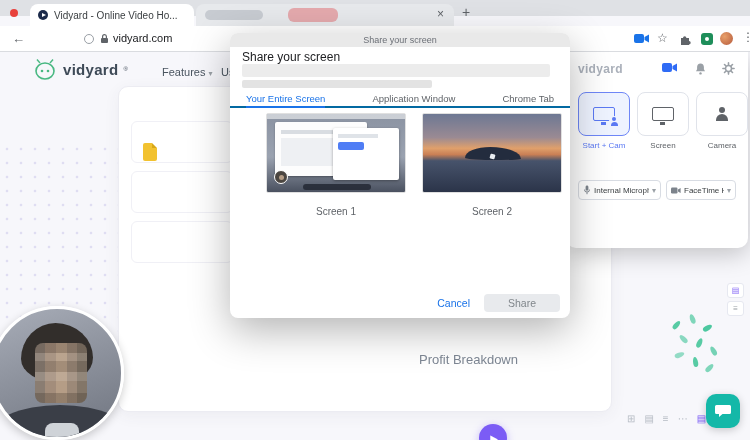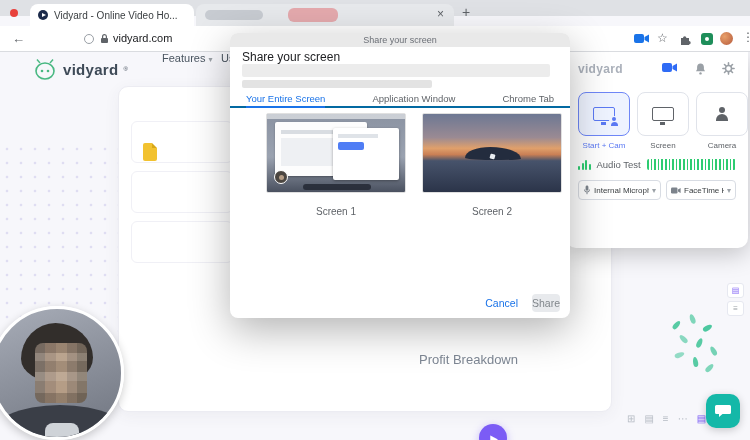--- a/index.html
+++ b/index.html
@@ -33,21 +33,21 @@
   .ext-green:after { content:""; position:absolute; left:4px; top:4px; width:4px; height:4px; border-radius:50%; background:#fff; }
   .avatar { left:720px; top:6px; width:13px; height:13px; border-radius:50%; background:radial-gradient(circle at 35% 35%, #e8a06a, #b55a3c); position:absolute; }
   .menu3 { left:742px; top:4px; font-size:12px; color:#5f6368; position:absolute; }
 
   
   .page { position:absolute; left:0; top:52px; width:750px; height:388px; background:#f7f7fb; z-index:1; }
   .dots { position:absolute; left:0; top:90px; width:118px; height:230px; background-image:radial-gradient(circle, #d9d6f0 1.5px, transparent 1.6px); background-size:14px 14px; opacity:.8; }
   .sitelogo { position:absolute; left:32px; top:6px; display:flex; align-items:center; gap:5px; }
   .wordmark { font-size:15px; font-weight:bold; color:#3e4a57; letter-spacing:.3px; }
   .regmark { font-size:6px; color:#3e4a57; vertical-align:super; }
-  .nav-item { position:absolute; top:0; font-size:11px; color:#4a5560;padding-left:7px; }
+  .nav-item { position:absolute; top:14px; font-size:11px; color:#4a5560;padding-left:7px; }
   .nav-features { left:155px; }
   .nav-partial { left:214px; }
   .chev { font-size:8px; color:#9aa0a6; }
   .bigcard { position:absolute; left:118px; top:34px; width:494px; height:326px; background:#fff; border:1px solid #ececf2; border-radius:10px; box-shadow:0 4px 16px rgba(60,60,90,.06); }
   .row-ph { position:absolute; left:12px; width:102px; height:42px; border:1px solid #f0f0f6; border-radius:6px; }
   .doc-ic { position:absolute; left:24px; top:56px; width:14px; height:18px; background:#f2c230; border-radius:2px; }
   .doc-ic:after { content:""; position:absolute; right:0; top:0; border-top:5px solid #fff; border-left:5px solid #d8a819; }
   .section-title { position:absolute; left:300px; top:265px; font-size:13px; color:#7e8794; }
   .mini-glyphs { position:absolute; left:508px; top:326px; display:flex; gap:9px; font-size:10px; color:#b6bcc4; }
   .mini-glyphs .pg { color:#7b5cf5; }
@@ -144,21 +144,21 @@
   .t1 .w2:after { content:""; position:absolute; left:5px; top:14px; width:26px; height:8px; background:#4f7df5; border-radius:2px; }
   .t1 .minicam { position:absolute; left:7px; top:56px; width:14px; height:14px; border-radius:50%; background:#4b4641; border:1px solid #fff; }
   .t1 .minicam:after { content:""; position:absolute; left:4px; top:4px; width:5px; height:5px; border-radius:50%; background:#b59d86; }
   .t1 .dock { position:absolute; left:36px; bottom:2px; width:68px; height:6px; border-radius:3px; background:rgba(35,40,52,.85); }
   
   .t2 { background:linear-gradient(180deg,#6d7893 0%,#9a8a93 30%,#e0a06b 44%,#c97f55 52%,#47536b 60%,#2b3449 100%); }
   .t2 .island { position:absolute; left:42px; top:33px; width:56px; height:13px; background:#232c3e; border-radius:50% 60% 40% 50%/90% 100% 10% 20%; }
   .t2 .cursor { position:absolute; left:67px; top:40px; width:5px; height:5px; background:#e8ecf2; border-radius:1px; transform:rotate(15deg); }
   .dlg-footer { position:absolute; right:10px; bottom:6px; display:flex; align-items:center; gap:14px; }
   .cancel { font-size:10.5px; color:#1a73e8; background:none; border:none; font-family:"Liberation Sans",sans-serif; }
-  .share { font-size:10.5px; color:#80868b; background:#e8eaed; border:none; border-radius:4px; padding:3px 0; font-family:"Liberation Sans",sans-serif; }
+  .share { font-size:10.5px; color:#80868b; background:#e8eaed; border:none; border-radius:4px; padding:3px 24px; font-family:"Liberation Sans",sans-serif; }
 
   svg { display:block; }
 </style>
 </head>
 <body>
 
 <div class="stage">
 
   <div class="page">
     <div class="dots"></div>
@@ -254,30 +254,20 @@
     <div class="mode-card mc2">
       <div class="mon"></div>
     </div>
     <div class="mode-card mc3">
       <div class="cam-person"></div>
     </div>
     <div class="mode-label ml1">Start + Cam</div>
     <div class="mode-label ml2">Screen</div>
     <div class="mode-label ml3">Camera</div>
 
-    <div class="audio-row">
-      <span class="abars">
-          <i></i>
-          <i></i>
-          <i></i>
-          <i></i>
-        </span>
-      <span class="audio-label">Audio Test</span>
-      <span class="wave"></span>
-    </div>
 
     <div class="dd dd1">
       <svg width="8" height="10" viewBox="0 0 8 10">
         <rect x="2.6" y="0.5" width="2.8" height="5.2" rx="1.4" fill="#7d848c"></rect>
         <path d="M1.5 4.6a2.5 2.5 0 0 0 5 0" stroke="#7d848c" stroke-width="1" fill="none"></path>
         <line x1="4" y1="7.4" x2="4" y2="9.2" stroke="#7d848c" stroke-width="1"></line>
       </svg>
       <span class="dd-text">Internal Microph...</span>
       <span class="chev">▾</span>
     </div>

